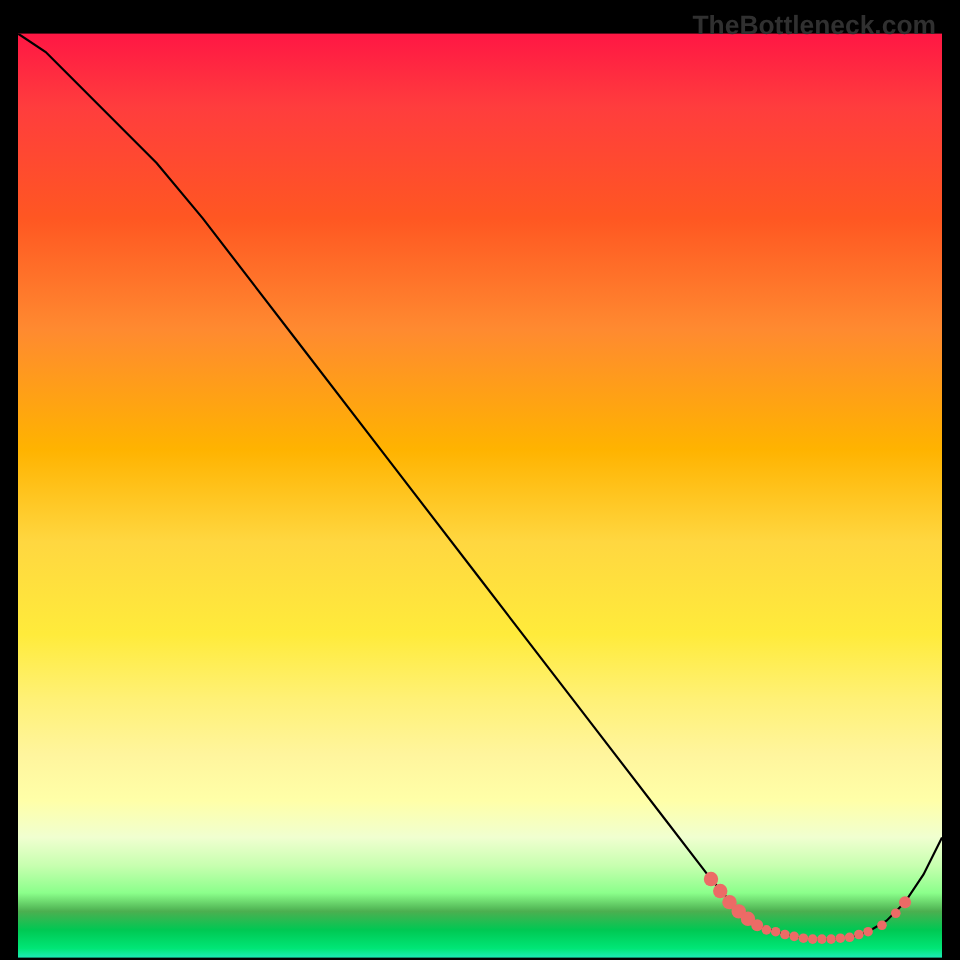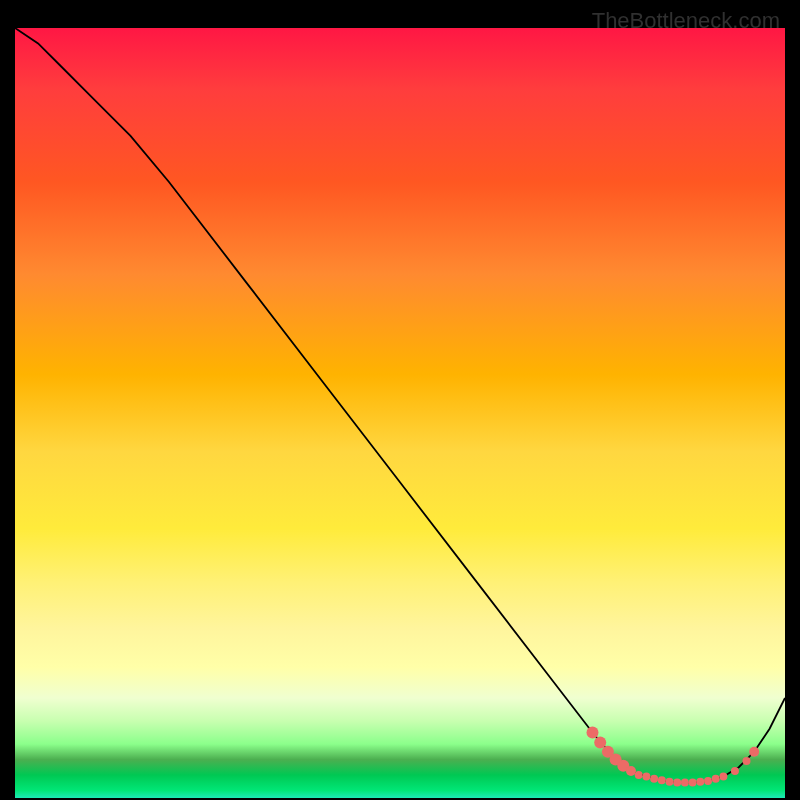--- a/index.html
+++ b/index.html
@@ -3,21 +3,21 @@
 <meta charset="utf-8">
 <style>
   * { margin: 0; padding: 0; box-sizing: border-box; }
   body { width: 800px; height: 800px; background: #000; position: relative; font-family: Arial, sans-serif; }
   .attribution {
     position: absolute;
     top: 8px;
     right: 20px;
     color: #303030;
     font-size: 22px;
-    font-weight: normal;
+    font-weight: bold;
     z-index: 10;
   }
   .chart-container {
     position: absolute;
     top: 28px;
     left: 15px;
     width: 770px;
     height: 770px;
     background: linear-gradient(to bottom,
       #ff1744 0%,

